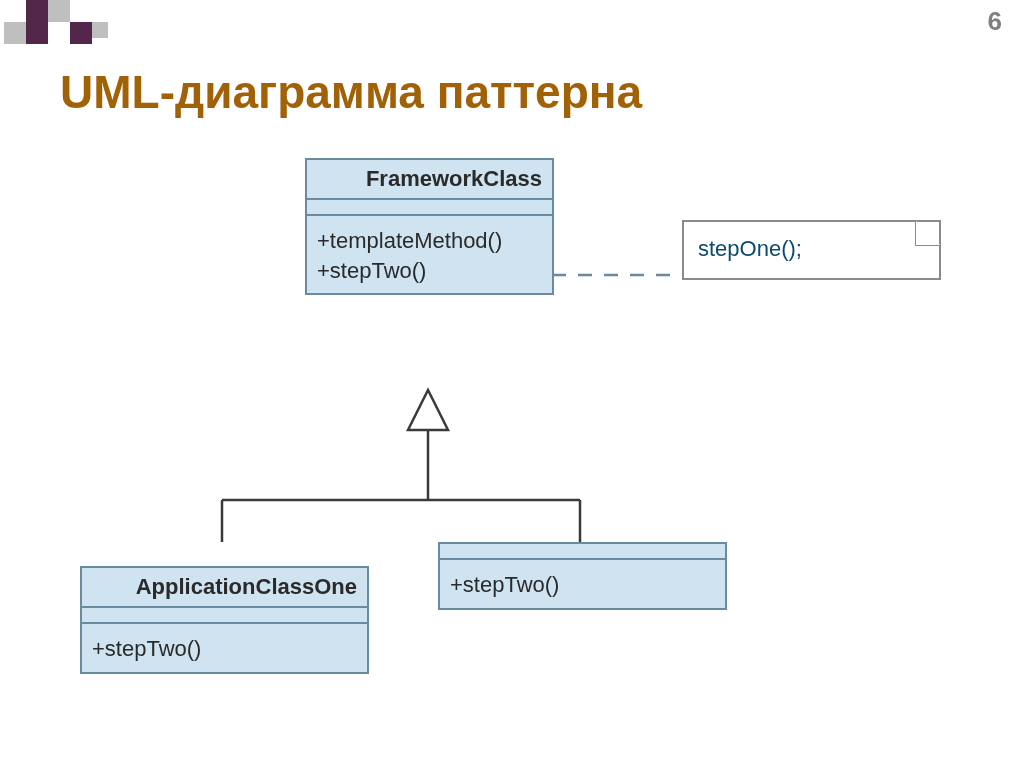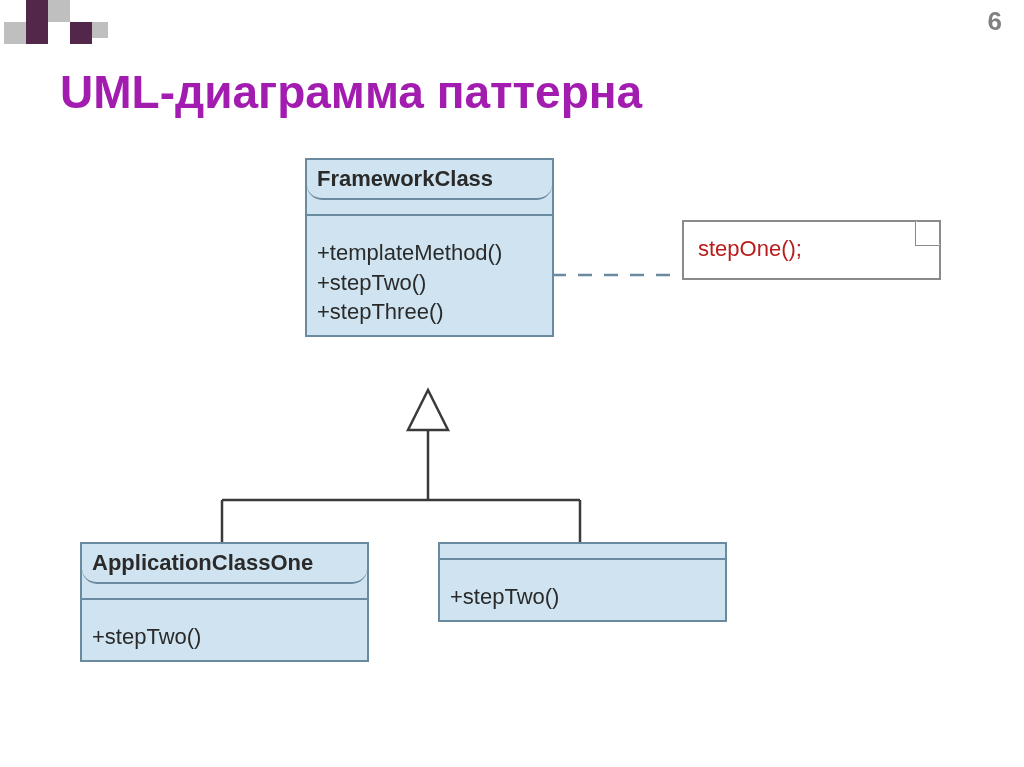--- a/index.html
+++ b/index.html
@@ -33,53 +33,52 @@
   }
   .deco div { position: absolute; }
   .sq-dark   { background: #53274a; }
   .sq-light  { background: #bfbfbf; }
   .title {
     position: absolute;
     top: 65px;
     left: 60px;
     font-size: 46px;
     font-weight: bold;
-    color: #a21caf;
+    color: #a16207;
   }
   
   .uml {
     position: absolute;
     border: 2px solid #6a8aa0;
     background: #cfe4f0;
     font-size: 22px;
     color: #2a2a2a;
   }
   .uml .hdr {
-    text-align: left;
+    text-align: right;
     font-weight: bold;
     padding: 6px 10px;
     border-bottom: 2px solid #6a8aa0;
-    border-radius: 15px;
   }
   .uml .attrs {
     min-height: 14px;
     border-bottom: 2px solid #6a8aa0;
   }
   .uml .ops {
-    padding: 22px 10px 8px 10px;
+    padding: 10px 10px 8px 10px;
     line-height: 1.35;
   }
   
   .note {
     position: absolute;
     background: #fff;
     border: 2px solid #8a8a8a;
     padding: 12px 16px 14px 14px;
     font-size: 22px;
-    color: #b91c1c;
+    color: #0c4a6e;
     line-height: 1.35;
   }
   .note svg.fold-svg {
     position: absolute;
     top: -2px; right: -2px;
   }
   
   svg.connector {
     position: absolute;
     top: 0; left: 0;
@@ -104,33 +103,32 @@
   <div class="slide-number">6</div>
 
   <div class="title">UML-диаграмма паттерна</div>
 
   <div class="uml" style="left:305px; top:158px; width:245px;">
     <div class="hdr">FrameworkClass</div>
     <div class="attrs"></div>
     <div class="ops">
       <div>+templateMethod()</div>
       <div>+stepTwo()</div>
-      <div>+stepThree()</div>
     </div>
   </div>
 
   <div class="note" style="left:682px; top:220px; width:225px;">
     <svg class="fold-svg" width="26" height="26">
       <polygon points="0,0 26,26 0,26" fill="#ffffff" stroke="none"></polygon>
       <polyline points="0,0 0,26 26,26" fill="none" stroke="#8a8a8a" stroke-width="2"></polyline>
     </svg>
     <div>stepOne();</div>
   </div>
 
-  <div class="uml" style="left:80px; top:542px; width:285px;">
+  <div class="uml" style="left:80px; top:566px; width:285px;">
     <div class="hdr">ApplicationClassOne</div>
     <div class="attrs"></div>
     <div class="ops">
       <div>+stepTwo()</div>
     </div>
   </div>
 
   <div class="uml" style="left:438px; top:542px; width:285px;">
     <div class="attrs"></div>
     <div class="ops">

